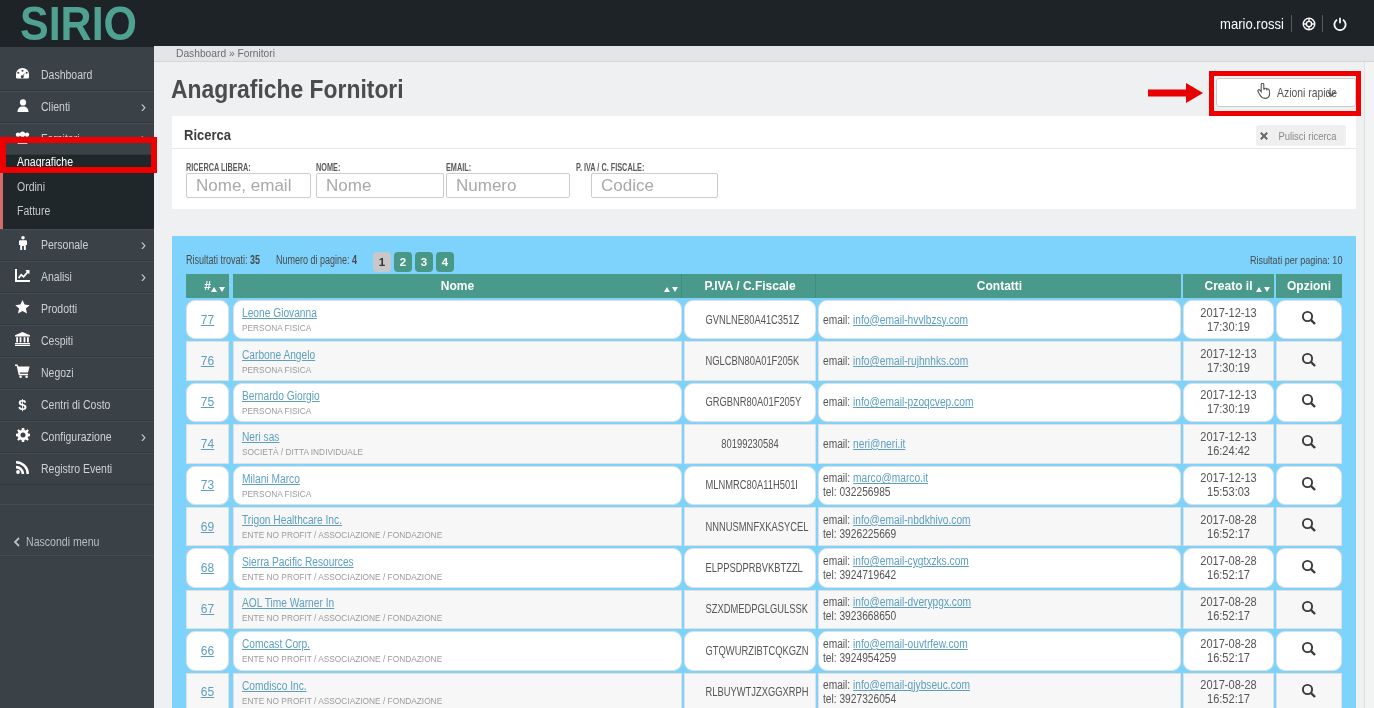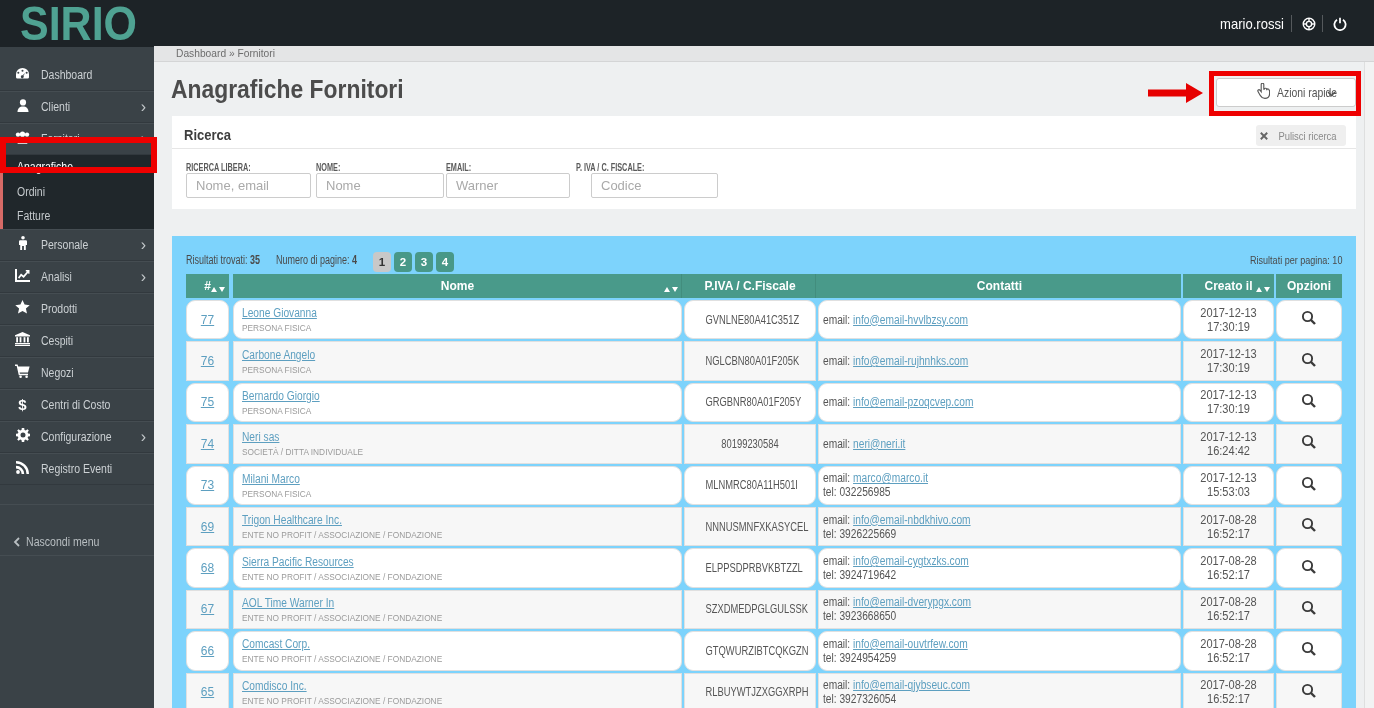--- a/index.html
+++ b/index.html
@@ -15,21 +15,21 @@
 
 
 #sidebar { position:absolute; left:0; top:47px; width:154px; height:661px; background:#3a4247; }
 .mitem { position:relative; height:32px; display:flex; align-items:center; border-bottom:1px solid #32393e; border-top:1px solid #454d52; }
 .mitem:first-child { border-top:none;margin-top:12px; }
 .mitem .mic { position:absolute; left:14px; width:17px; text-align:center; }
 #hidemenu .mic { position:absolute; top:50%; margin-top:12px; transform:translateY(-50%); }
 .mitem .mtx { position:absolute; left:41px; font-size:12.5px; color:#ccd1d4; transform:scaleX(0.84); transform-origin:0 50%; white-space:nowrap; }
 .mitem .arr { position:absolute; right:8px; color:#c2c7ca; }
 #submenu { position:relative; background:#20272b; border-left:3px solid #d66a66; }
-#submenu .smi { height:24.6px; display:flex; align-items:center; padding-left:14px; font-size:12.5px; color:#c4c9cc; }
+#submenu .smi { height:24.6px; display:flex; align-items:flex-start; padding-left:14px; font-size:12.5px; color:#c4c9cc; }
 #submenu .smi span { display:inline-block; transform:scaleX(0.84); transform-origin:0 50%; white-space:nowrap; }
 #submenu .smi.active { color:#ffffff; }
 #hidemenu { position:absolute; left:0; top:457px; width:154px; height:52px; display:flex; align-items:center; padding-top:23px; border-top:1px solid #454d52; border-bottom:1px solid #454d52; }
 #hidemenu .mtx { position:absolute; left:26px; font-size:12px; color:#b9bfc2; transform:scaleX(0.88); transform-origin:0 50%; white-space:nowrap; }
 
 
 .redbox { position:absolute; border:6px solid #ee0000; }
 #redbox1 { left:0px; top:137px; width:157px; height:36px; }
 #redbox2 { left:1209px; top:71px; width:152px; height:45px; border-width:5px; }
 #redarrow { position:absolute; left:1148px; top:83px; width:55px; height:20px; }
@@ -44,21 +44,21 @@
 #ic-chevd { position:absolute; right:19px; }
 
 
 #ricerca { position:absolute; left:172px; top:116px; width:1184px; height:93px; background:#fff; }
 #ricerca .phead { position:relative; height:33px; border-bottom:1px solid #e6e6e6; }
 #ricerca .ptitle { position:absolute; left:12px; top:10px; font-size:15.5px; font-weight:bold; color:#3e3e3e; }
 #ricerca .rtx { display:inline-block; transform:scaleX(0.84); transform-origin:0 50%; }
 #pulisci { position:absolute; right:10px; top:9px; width:90px; height:21px; background:#efefef; border-radius:3px; display:flex; align-items:center; justify-content:center; font-size:11.5px; color:#8a8a8a; }
 #pulisci .ptx { display:inline-block; transform:scaleX(0.82); white-space:nowrap; }
 .flabel { position:absolute; top:162px; font-size:10px; font-weight:bold; color:#5a5a5a; transform:scaleX(0.73); transform-origin:0 50%; white-space:nowrap; }
-.finput { position:absolute; top:173px; height:25px; border:1px solid #ccc; border-radius:2px; background:#fff; font-size:13px; color:#a9a9a9; line-height:23px; padding-left:9px; }
+.finput { position:absolute; top:173px; height:25px; border:1px solid #ccc; border-radius:2px; background:#fff; font-size:17px; color:#a9a9a9; line-height:23px; padding-left:9px; }
 
 
 #results { position:absolute; left:172px; top:224px; width:1184px; height:484px; background:#7dd3fc;margin-top:12px; }
 #resline { position:absolute; left:14px; top:17px; font-size:12px; color:#4a4a4a; transform:scaleX(0.75); transform-origin:0 50%; white-space:nowrap; }
 #resline2 { position:absolute; left:104px; top:17px; font-size:12px; color:#4a4a4a; transform:scaleX(0.75); transform-origin:0 50%; white-space:nowrap; }
 #respp { position:absolute; right:14px; top:18px; font-size:10.5px; color:#4a4a4a; transform:scaleX(0.86); transform-origin:100% 50%; white-space:nowrap; }
 .pgbtn { display:inline-block; width:18px; height:20px; border-radius:4px; background:#489888; color:#fff; font-size:11.5px; font-weight:bold; text-align:center; line-height:20px; margin-right:3px; }
 .pgbtn.g { background:#c8c8c8; color:#333; }
 #pager1 { position:absolute; left:201px; top:16px; }
 #pager2 { position:absolute; left:201px; top:478px; }
@@ -251,21 +251,21 @@
         <span class="ptx">Pulisci ricerca</span>
       </div>
   </div>
 </div>
 <span class="flabel" style="left:186px">RICERCA LIBERA:</span>
 <span class="flabel" style="left:316px">NOME:</span>
 <span class="flabel" style="left:446px">EMAIL:</span>
 <span class="flabel" style="left:576px">P. IVA / C. FISCALE:</span>
 <div class="finput" style="left:186px; width:125px">Nome, email</div>
 <div class="finput" style="left:316px; width:128px">Nome</div>
-<div class="finput" style="left:446px; width:124px">Warner</div>
+<div class="finput" style="left:446px; width:124px">Numero</div>
 <div class="finput" style="left:591px; width:127px">Codice</div>
 
 <div id="results">
   <div id="resline">Risultati trovati: <b>35</b></div>
     <div id="resline2">Numero di pagine: <b>4</b></div>
   <div id="pager1"><span class="pgbtn g">1</span><span class="pgbtn">2</span><span class="pgbtn">3</span><span class="pgbtn">4</span></div>
   <div id="respp">Risultati per pagina: 10</div>
   <table id="tbl">
     <colgroup>
         <col style="width:43px">

